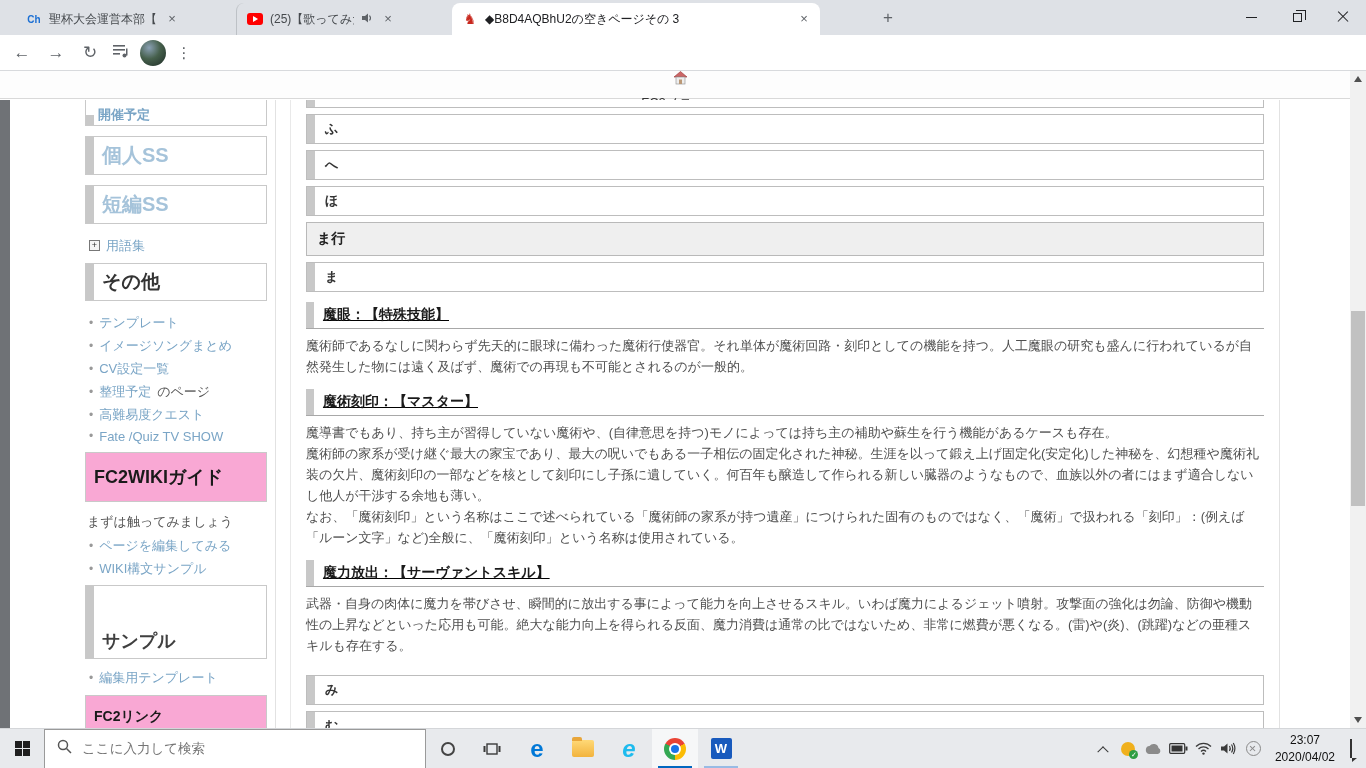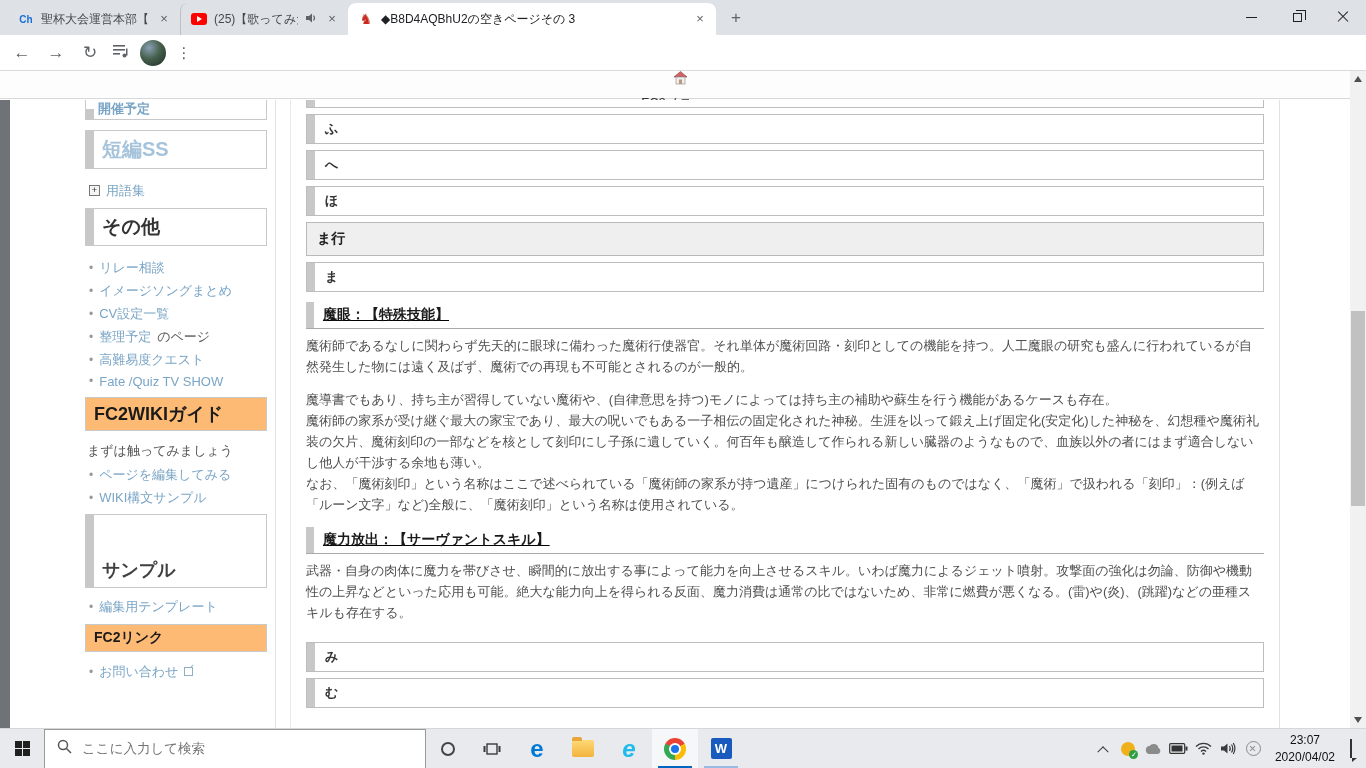--- a/index.html
+++ b/index.html
@@ -1,21 +1,21 @@
 <!DOCTYPE html>
 <html><head>
 <meta charset="utf-8">
 <style>
   * { margin:0; padding:0; box-sizing:border-box; }
   html,body { width:1366px; height:768px; overflow:hidden; }
   body { font-family:"Liberation Sans","DejaVu Sans",sans-serif; background:#fff; }
   .screen { position:relative; width:1366px; height:768px; }
 
   
-  .tabbar { height:35px; background:#dee1e6; display:flex; align-items:flex-end; padding-left:8px; position:relative; }
+  .tabbar { height:35px; background:#dee1e6; display:flex; align-items:flex-end; padding-left:16px; position:relative;gap:48px; }
   .tab { height:32px; display:flex; align-items:center; gap:7px; padding:0 8px 0 10px;
          border-radius:8px 8px 0 0; font-size:12px; color:#45494d; overflow:hidden; }
   .tab .tab-title { white-space:nowrap; overflow:hidden; flex:1; }
   .tab.active { background:#fff; color:#202124; }
   .tab + .tab { border-left:1px solid #bdc1c6; }
   .tab.active { border-left:none; }
   .tab-close { font-size:13px; color:#5f6368; width:16px; height:16px; line-height:15px; text-align:center; border-radius:50%; flex:none; }
   .fav { flex:none; display:inline-flex; align-items:center; justify-content:center; }
   .fav-ch { font-size:10px; font-weight:bold; color:#1a6fd4; width:16px; }
   .fav-yt { width:16px; height:12px; background:#f00; border-radius:3px; position:relative; }
@@ -65,28 +65,28 @@
   .leftstrip { position:absolute; left:0; top:0; width:10px; height:628px; background:#6f7276; }
 
   
   .sidebar { position:absolute; left:85px; top:0; width:191px; height:628px; border-right:1px solid #e2e2e2; padding-right:8px; }
   .sbox { border:1px solid #c9c9c9; background:#fff; display:flex; align-items:stretch; margin-bottom:10px; }
   .sbar { width:8px; background:#c8c8c8; flex:none; }
   .sbox-text { padding:5px 8px; font-weight:bold; }
   .ss-title { font-size:20px; color:#a5c3da; }
   .other-title { font-size:19px; color:#333; }
   .sample-title { font-size:18px; color:#404040;margin-top:38px; }
-  .partial-box { border:1px solid #c9c9c9; border-top:none; height:20px; overflow:hidden; display:flex; align-items:flex-end; margin-bottom:10px; }
+  .partial-box { border:1px solid #c9c9c9; border-top:none; height:26px; overflow:hidden; display:flex; align-items:flex-end; margin-bottom:10px; }
   .partial-box .ptxt { font-size:13px; font-weight:bold; color:#7aa5c6; padding:0 6px 1px 4px; }
   .s-link-row { display:flex; align-items:center; gap:6px; padding:2.5px 0 2.5px 4px; font-size:13px; }
   .blt { color:#999; font-size:12px; }
   .s-link { color:#7aa5c6; text-decoration:none; white-space:nowrap; }
   .s-suffix { color:#555; }
   .plusbox { width:11px; height:11px; border:1px solid #777; background:#f4f4f4; color:#333; font-size:9px; line-height:9px; text-align:center; flex:none; }
-  .shdr { border:1px solid #c9c9c9; background:#fdba74; font-weight:bold; color:#1a1a1a; padding:4px 8px; margin:6px 0 8px; }
+  .shdr { border:1px solid #c9c9c9; background:#f9a8d4; font-weight:bold; color:#1a1a1a; padding:12px 8px; margin:6px 0 8px; }
   .shdr-big { font-size:18px; }
   .shdr-sm { font-size:14px; }
   .s-plain { font-size:13px; color:#555; padding:3px 0 3px 2px; }
   .ext-ic { width:9px; height:9px; border:1px solid #8fb0c9; position:relative; display:inline-block; flex:none; }
   .ext-ic::before { content:""; position:absolute; right:-2px; top:-2px; width:5px; height:1px; background:#8fb0c9; transform:rotate(-45deg); }
 
   
   .main { position:absolute; left:290px; top:0; width:990px; height:628px; border-left:1px solid #e9e9e9; border-right:1px solid #e2e2e2; padding:0 15px; }
   .kana-box { border:1px solid #bdbdbd; display:flex; align-items:stretch; margin-bottom:6px; background:#fff; }
   .kana-box .ktext { padding:5px 10px; font-size:13px; font-weight:bold; color:#333; }
@@ -234,33 +234,37 @@
     <div class="pagearea">
       <div class="leftstrip"></div>
 
       <div class="sidebar">
         <div class="partial-box">
           <span class="sbar" style="height:10px"></span>
           <span class="ptxt">開催予定</span>
         </div>
         <div class="sbox">
           <span class="sbar"></span>
+          <span class="sbox-text ss-title">個人SS</span>
+        </div>
+        <div class="sbox">
+          <span class="sbar"></span>
           <span class="sbox-text ss-title">短編SS</span>
         </div>
         <div class="s-link-row">
           <span class="plusbox">+</span>
           <a class="s-link">用語集</a>
         </div>
         <div class="sbox" style="margin-top:6px">
           <span class="sbar"></span>
           <span class="sbox-text other-title">その他</span>
         </div>
         <div class="s-link-row">
             <span class="blt">•</span>
-            <a class="s-link">リレー相談</a>
+            <a class="s-link">テンプレート</a>
             <span class="s-suffix"></span>
           </div>
         <div class="s-link-row">
             <span class="blt">•</span>
             <a class="s-link">イメージソングまとめ</a>
             <span class="s-suffix"></span>
           </div>
         <div class="s-link-row">
             <span class="blt">•</span>
             <a class="s-link">CV設定一覧</a>
@@ -332,20 +336,24 @@
         </div>
 
         <div class="sec-hdr">
           <span class="sbar"></span>
           <span class="stxt">魔眼：【特殊技能】</span>
         </div>
         <div class="para">
           <div>魔術師であるなしに関わらず先天的に眼球に備わった魔術行使器官。それ単体が魔術回路・刻印としての機能を持つ。人工魔眼の研究も盛んに行われているが自然発生した物には遠く及ばず、魔術での再現も不可能とされるのが一般的。</div>
         </div>
 
+        <div class="sec-hdr">
+          <span class="sbar"></span>
+          <span class="stxt">魔術刻印：【マスター】</span>
+        </div>
         <div class="para">
           <div>魔導書でもあり、持ち主が習得していない魔術や、(自律意思を持つ)モノによっては持ち主の補助や蘇生を行う機能があるケースも存在。</div>
           <div>魔術師の家系が受け継ぐ最大の家宝であり、最大の呪いでもある一子相伝の固定化された神秘。生涯を以って鍛え上げ固定化(安定化)した神秘を、幻想種や魔術礼装の欠片、魔術刻印の一部などを核として刻印にし子孫に遺していく。何百年も醸造して作られる新しい臓器のようなもので、血族以外の者にはまず適合しないし他人が干渉する余地も薄い。</div>
           <div>なお、「魔術刻印」という名称はここで述べられている「魔術師の家系が持つ遺産」につけられた固有のものではなく、「魔術」で扱われる「刻印」：(例えば「ルーン文字」など)全般に、「魔術刻印」という名称は使用されている。</div>
         </div>
 
         <div class="sec-hdr">
           <span class="sbar"></span>
           <span class="stxt">魔力放出：【サーヴァントスキル】</span>
         </div>

